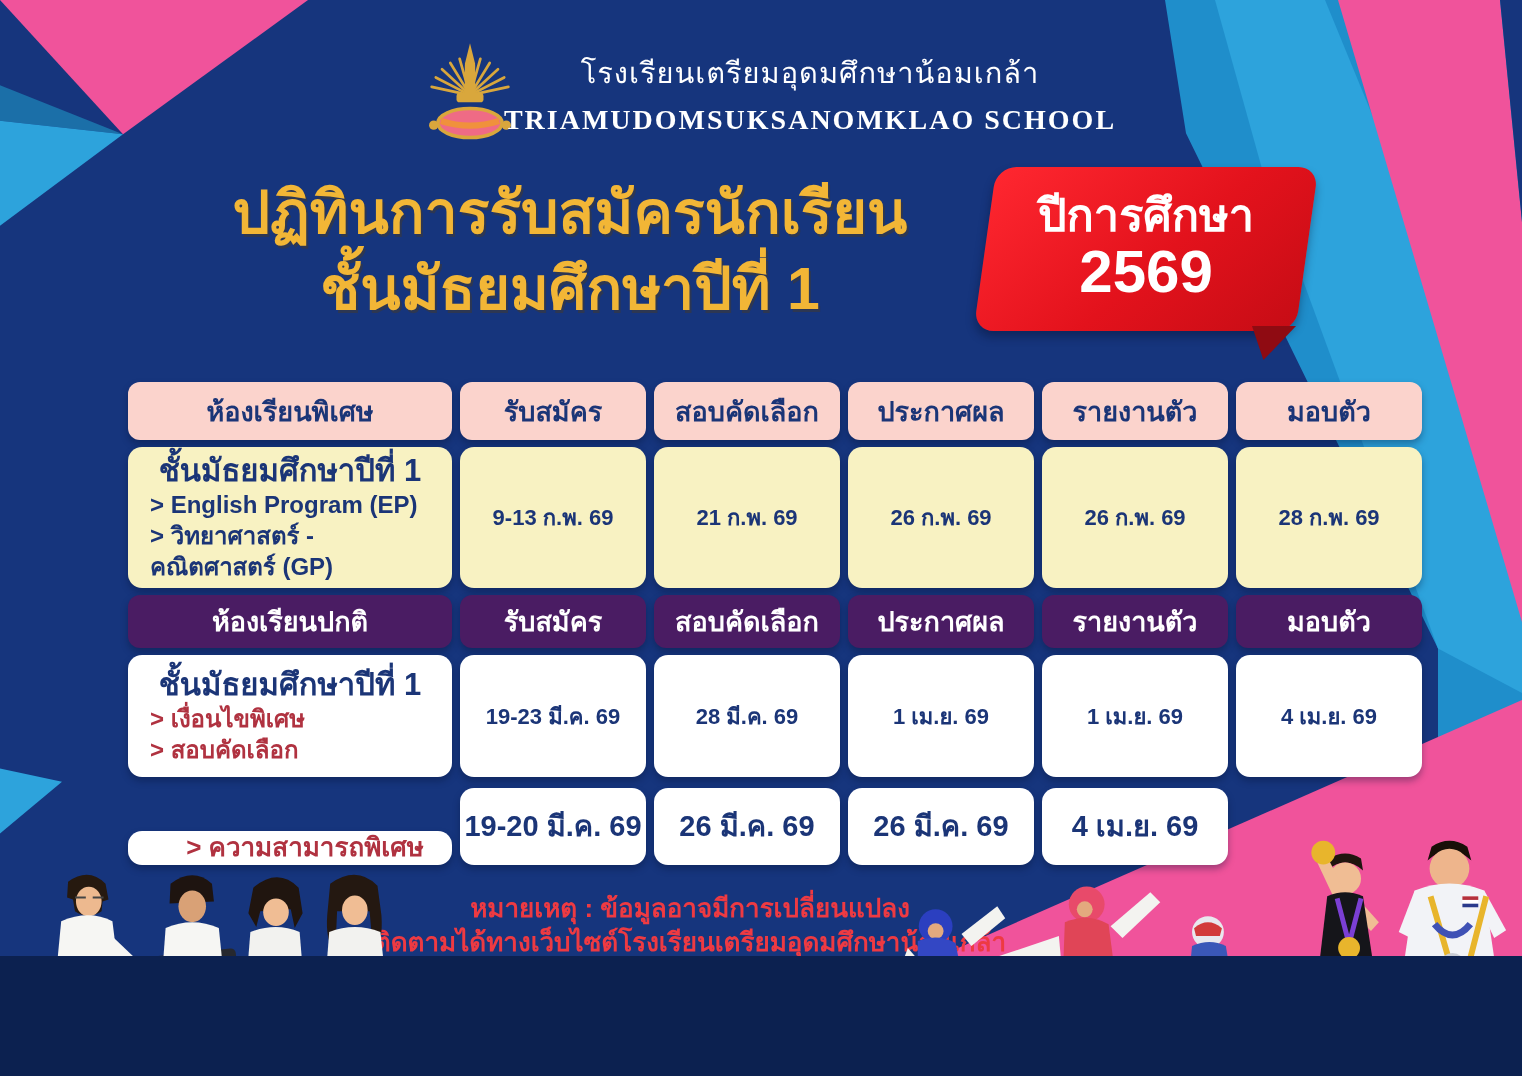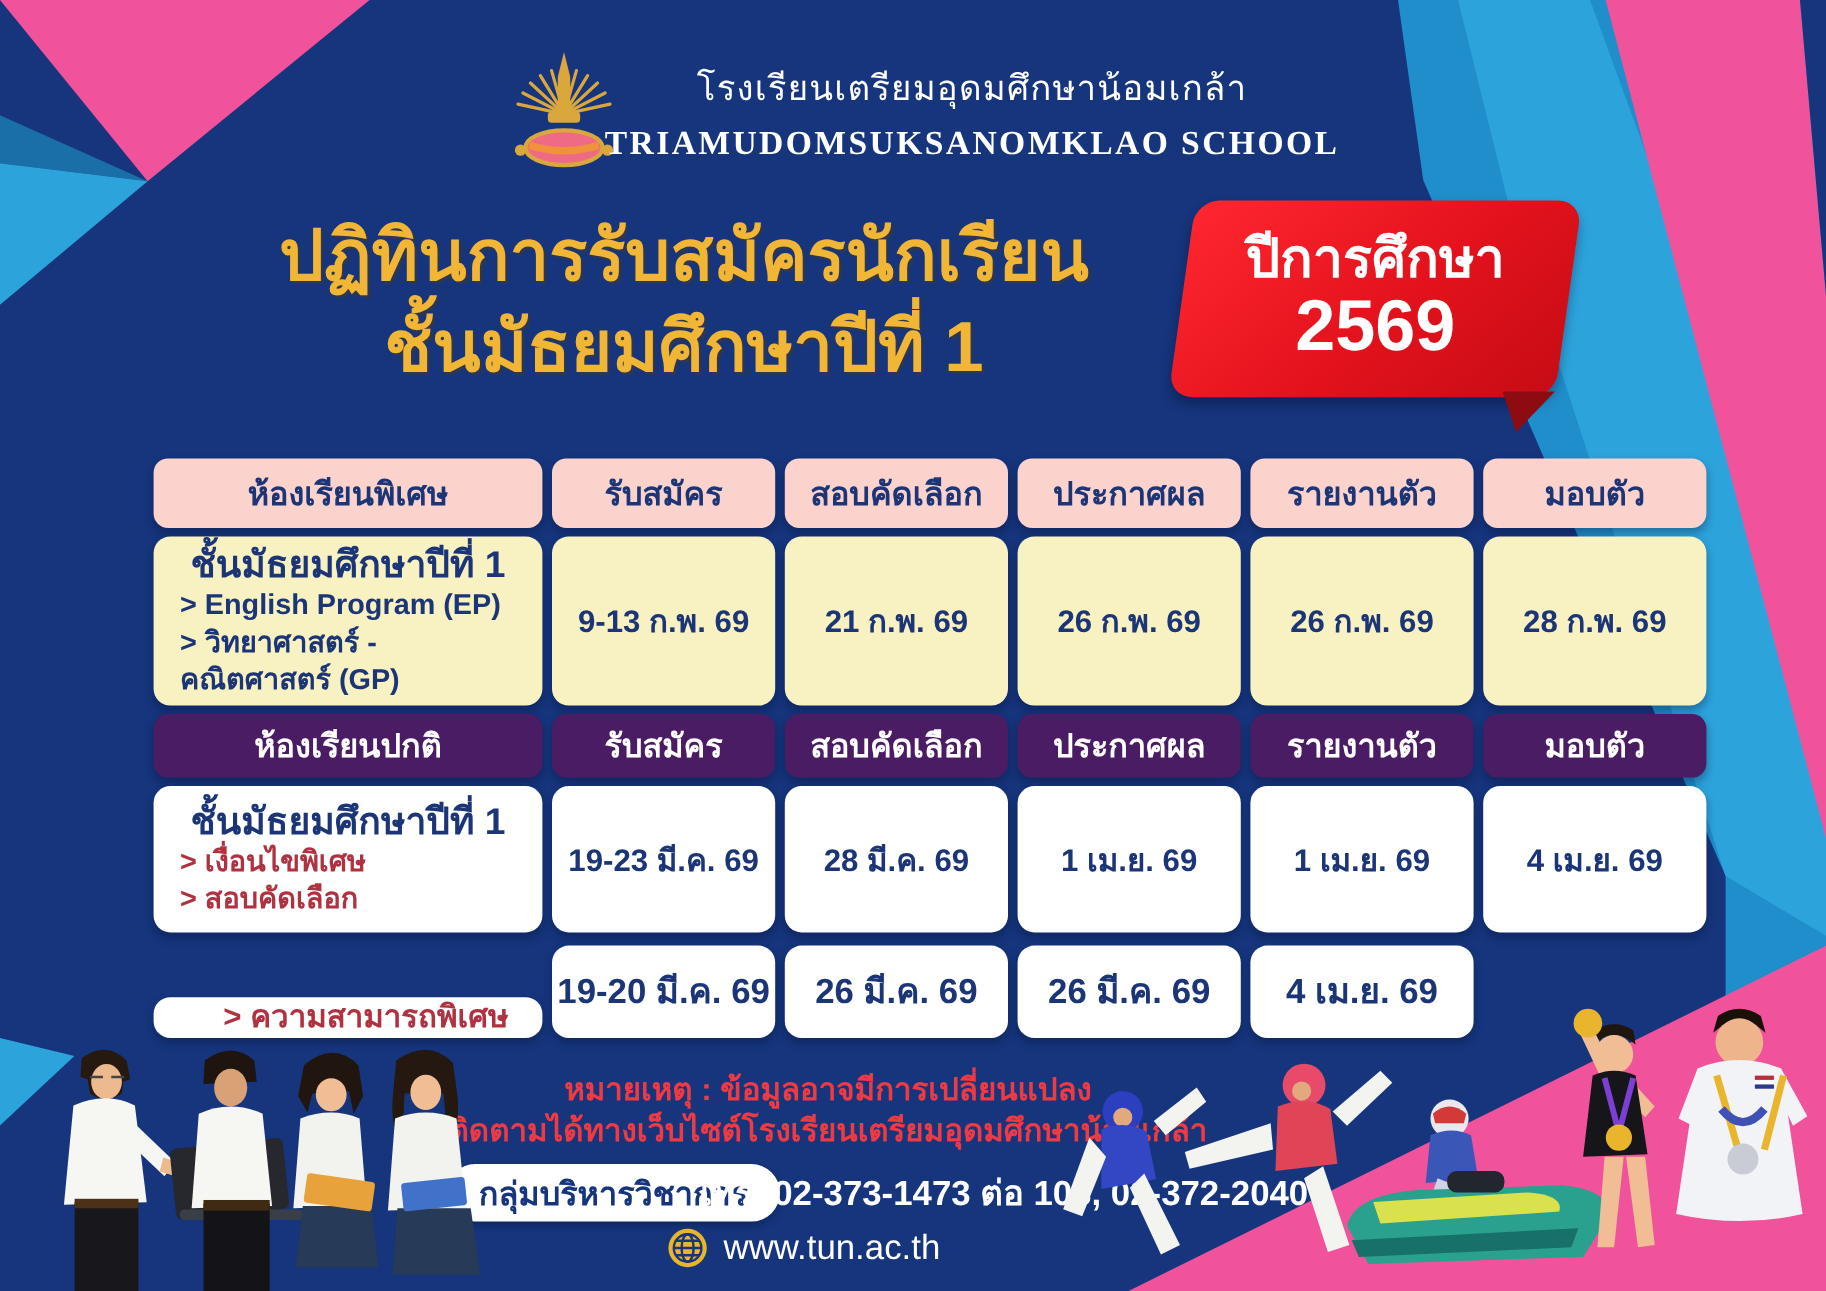--- a/index.html
+++ b/index.html
@@ -1,17 +1,17 @@
 <!DOCTYPE html>
 <html><head>
 <meta charset="utf-8">
 <style>
   html,body{margin:0;padding:0;background:#0c2150;}
   .poster{
-    position:relative;width:1522px;height:1076px;overflow:hidden;
+    position:relative;width:1522px;height:956px;overflow:hidden;
     background:#16357d;
     font-family:"Liberation Sans","DejaVu Sans",sans-serif;
   }
   .bg{position:absolute;inset:0;width:100%;height:100%;}
 
   
   .logo{position:absolute;left:413px;top:34px;width:114px;height:116px;}
   .school-names{position:absolute;left:500px;top:50px;width:620px;text-align:center;color:#fff;}
   .school-thai{font-size:29px;font-weight:500;letter-spacing:1px;}
   .school-eng{margin-top:8px;font-family:"Liberation Serif",serif;font-weight:700;font-size:28px;letter-spacing:2px;}
@@ -36,21 +36,21 @@
   
   .trow{position:absolute;left:128px;width:1294px;display:grid;
     grid-template-columns:324px 186px 186px 186px 186px 186px;column-gap:8px;}
   .cell{border-radius:14px;display:flex;align-items:center;justify-content:center;
     box-shadow:0 4px 7px rgba(6,18,48,.35);}
   .hdr-pink{background:#fbd3cc;color:#1b3577;}
   .hdr-purple{background:#4a1c63;color:#ffffff;}
   .hdr-text{font-size:27px;font-weight:800;border-radius:12px;}
   .cell-yellow{background:#f8f2c2;color:#1b3577;}
   .cell-white{background:#ffffff;color:#1b3577;}
-  .date-text{font-size:26px;font-weight:800;}
+  .date-text{font-size:22px;font-weight:800;}
   .info-cell{flex-direction:column;align-items:stretch;justify-content:center;padding:6px 14px;}
   .info-title{text-align:center;font-size:31px;font-weight:800;line-height:1.15;}
   .info-sub{text-align:left;font-size:24px;font-weight:700;line-height:1.3;padding-left:8px;}
   .sub-navy{color:#1b3577;}
   .sub-red{color:#b03240;}
   .single-sub{justify-content:center;padding-left:22px;margin-top:43px;}
 
   
   .note{position:absolute;left:340px;top:891px;width:700px;text-align:center;
     color:#ee3a42;font-weight:800;font-size:26px;line-height:1.32;}

